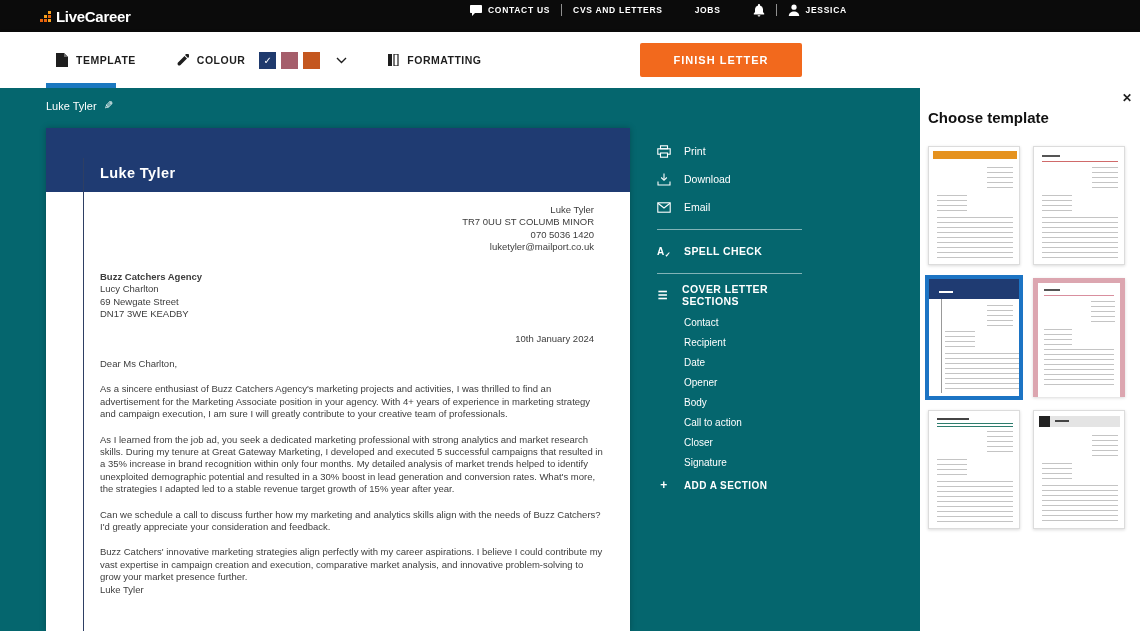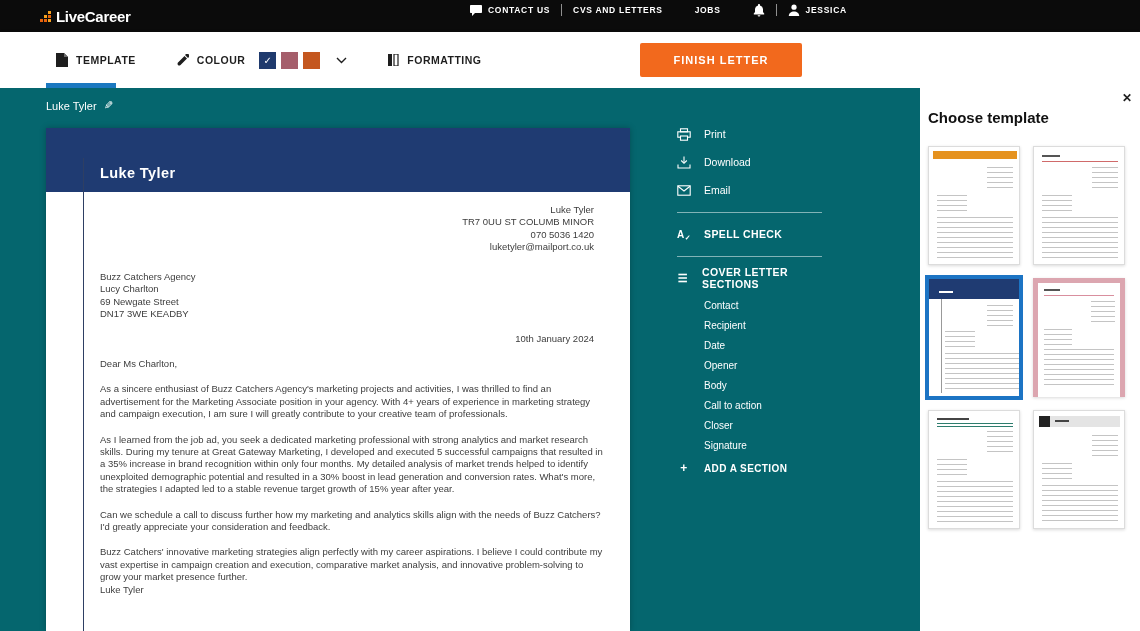--- a/index.html
+++ b/index.html
@@ -49,28 +49,28 @@
   
   .page { position:absolute; left:46px; top:40px; width:584px; bottom:0; background:#fff; overflow:hidden;
           box-shadow:0 0 6px rgba(0,0,0,0.25); }
   .page-header { position:absolute; top:0; left:0; right:0; height:64px; background:#1f3b72; }
   .page-name { position:absolute; left:54px; top:37px; color:#fff; font-weight:bold;
                font-size:14.5px; letter-spacing:0.4px; }
   .vline { position:absolute; left:37px; top:30px; bottom:0; width:1px; background:#2e3f63; }
   .lt { font-size:9.5px; line-height:12.4px; color:#3d3d3d; }
   .sender { position:absolute; right:36px; top:76px; text-align:right; }
   .recipient { position:absolute; left:54px; top:143px; }
-  .recipient .company { font-weight:normal; }
+  .recipient .company { font-weight:bold; }
   .date-line { position:absolute; right:36px; top:205px; }
   .flow { position:absolute; left:54px; top:230px; width:506px; }
   .flow p { margin:13px 0 0 0; }
   .flow .closing { margin-top:13px; }
 
   
-  .amenu { position:absolute; left:657px; top:40px; width:150px; color:#fff;margin-left:20px; }
+  .amenu { position:absolute; left:657px; top:57px; width:150px; color:#fff; }
   .amenu-row { display:flex; align-items:center; gap:13px; height:12px; margin-bottom:16px;
                font-size:10.5px; cursor:pointer; }
   .amenu-row.bold { font-weight:bold; letter-spacing:0.4px; }
   .amenu hr { border:0; border-top:1px solid rgba(255,255,255,0.5); margin:0 0 15px 0; width:145px; }
   .sc-icon { font-size:10px; font-weight:bold; position:relative; width:14px; }
   .sc-icon small { font-size:7px; position:relative; top:2px; }
   .sections-list { list-style:none; margin-left:27px; }
   .sections-list li { font-size:10px; height:12px; margin-bottom:8px; cursor:pointer; }
   .add-row { margin-top:10px; font-weight:bold; font-size:10px; letter-spacing:0.4px; }
   .plus-glyph { font-size:12px; font-weight:bold; width:14px; text-align:center; }

